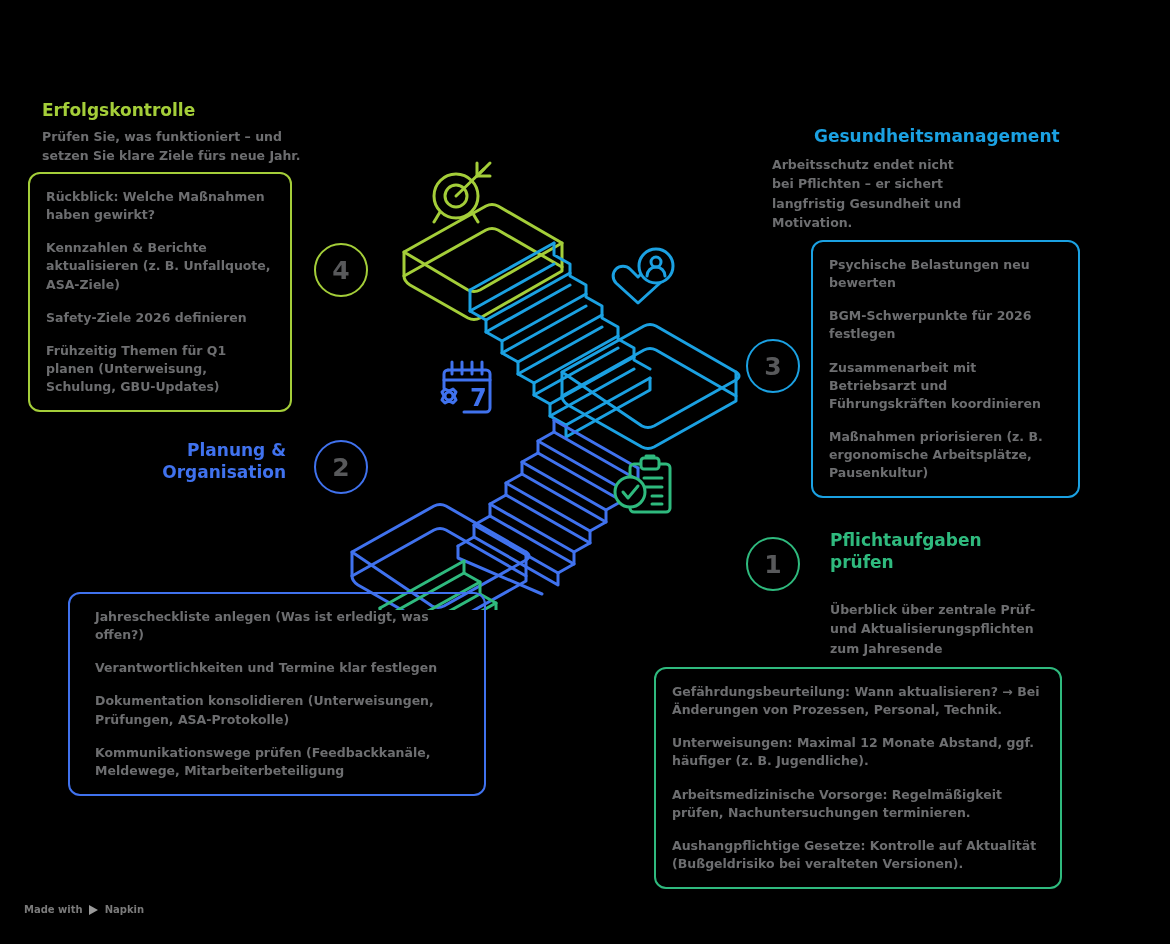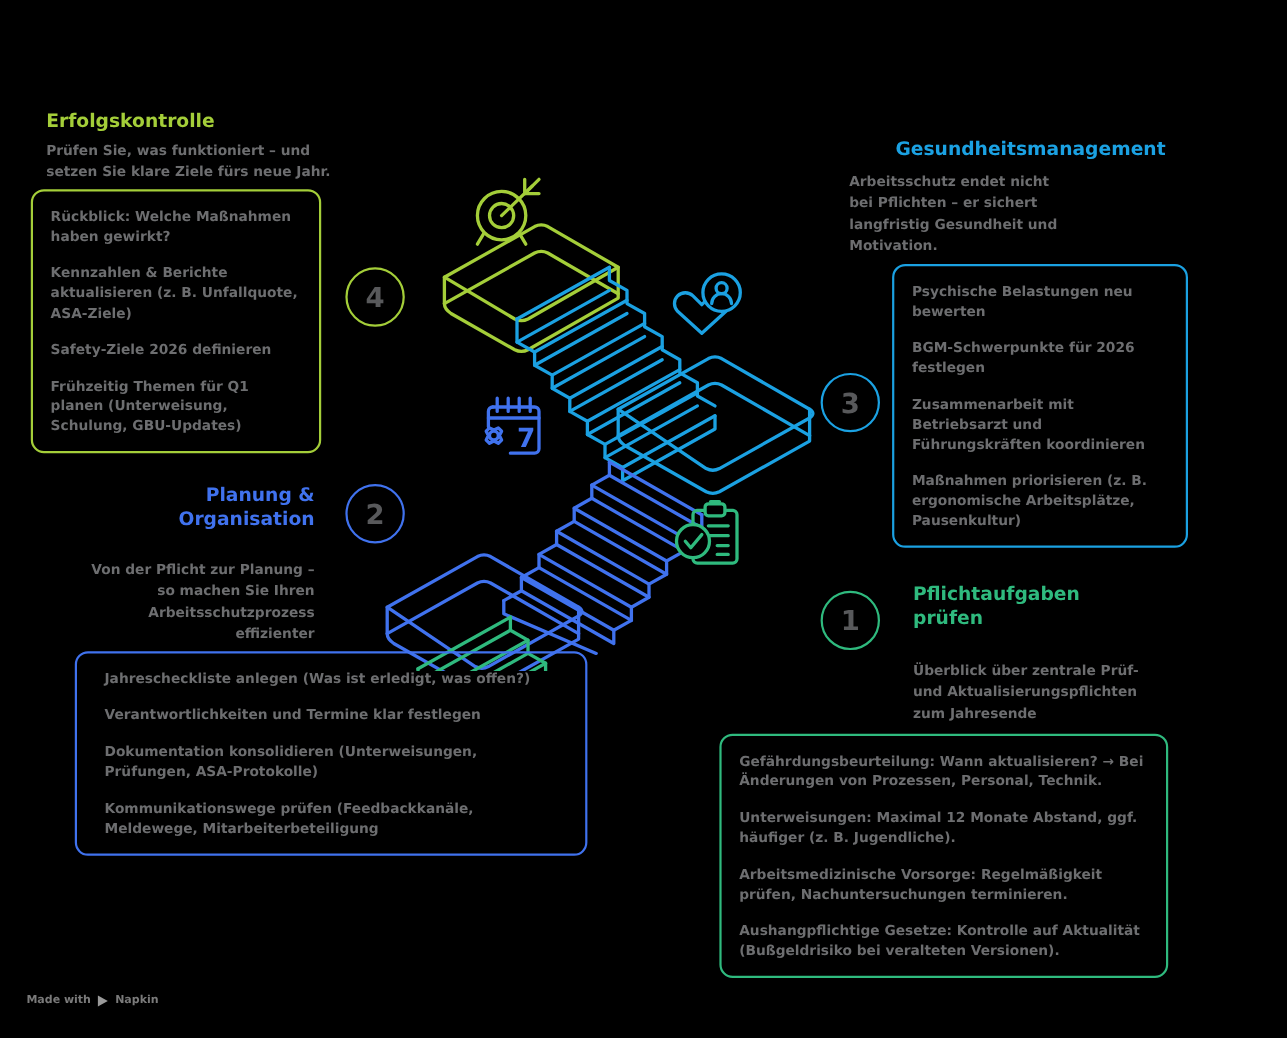--- a/index.html
+++ b/index.html
@@ -215,28 +215,22 @@
     <p>Zusammenarbeit mit Betriebsarzt und Führungskräften koordinieren</p>
     <p>Maßnahmen priorisieren (z. B. ergonomische Arbeitsplätze, Pausenkultur)</p>
   </div>
 
   <div class="abs num-circle" style="left:746px; top:339px; border-color:#1ba1e2;">3</div>
 
   <div class="abs" style="left:60px; top:440px; width:226px; text-align:right;">
     <div class="sec-heading" style="color:#4072ee; white-space:pre-line;">Planung &amp;
 Organisation</div>
   </div>
-  <div class="abs" style="left:60px; top:508px; width:226px; text-align:right;">
-    <div class="sec-sub" style="white-space:pre-line;">Von der Pflicht zur Planung –
-so machen Sie Ihren
-Arbeitsschutzprozess
-effizienter</div>
-  </div>
-
-  <div class="abs card" style="left:68px; top:592px; width:466px; border-color:#4072ee; padding-left:25px;">
+
+  <div class="abs card" style="left:68px; top:592px; width:418px; border-color:#4072ee; padding-left:25px;">
     <p>Jahrescheckliste anlegen (Was ist erledigt, was offen?)</p>
     <p>Verantwortlichkeiten und Termine klar festlegen</p>
     <p>Dokumentation konsolidieren (Unterweisungen, Prüfungen, ASA-Protokolle)</p>
     <p>Kommunikationswege prüfen (Feedbackkanäle, Meldewege, Mitarbeiterbeteiligung</p>
   </div>
 
   <div class="abs num-circle" style="left:314px; top:440px; border-color:#4072ee;">2</div>
 
   <div class="abs" style="left:830px; top:530px; width:260px;">
     <div class="sec-heading" style="color:#2fba7e; white-space:pre-line;">Pflichtaufgaben

